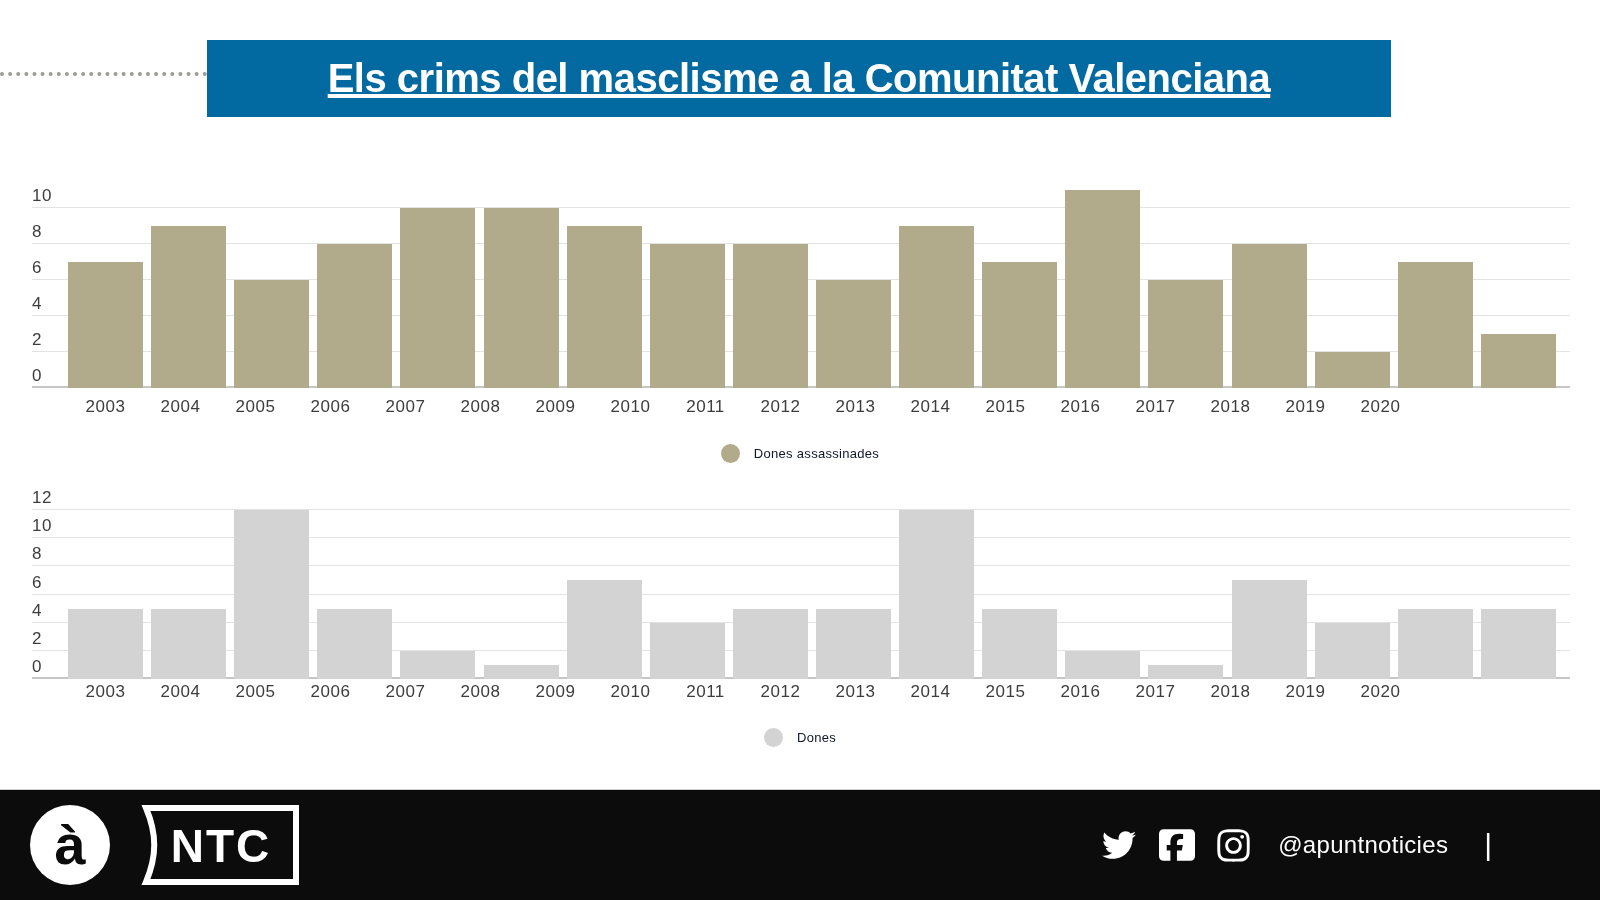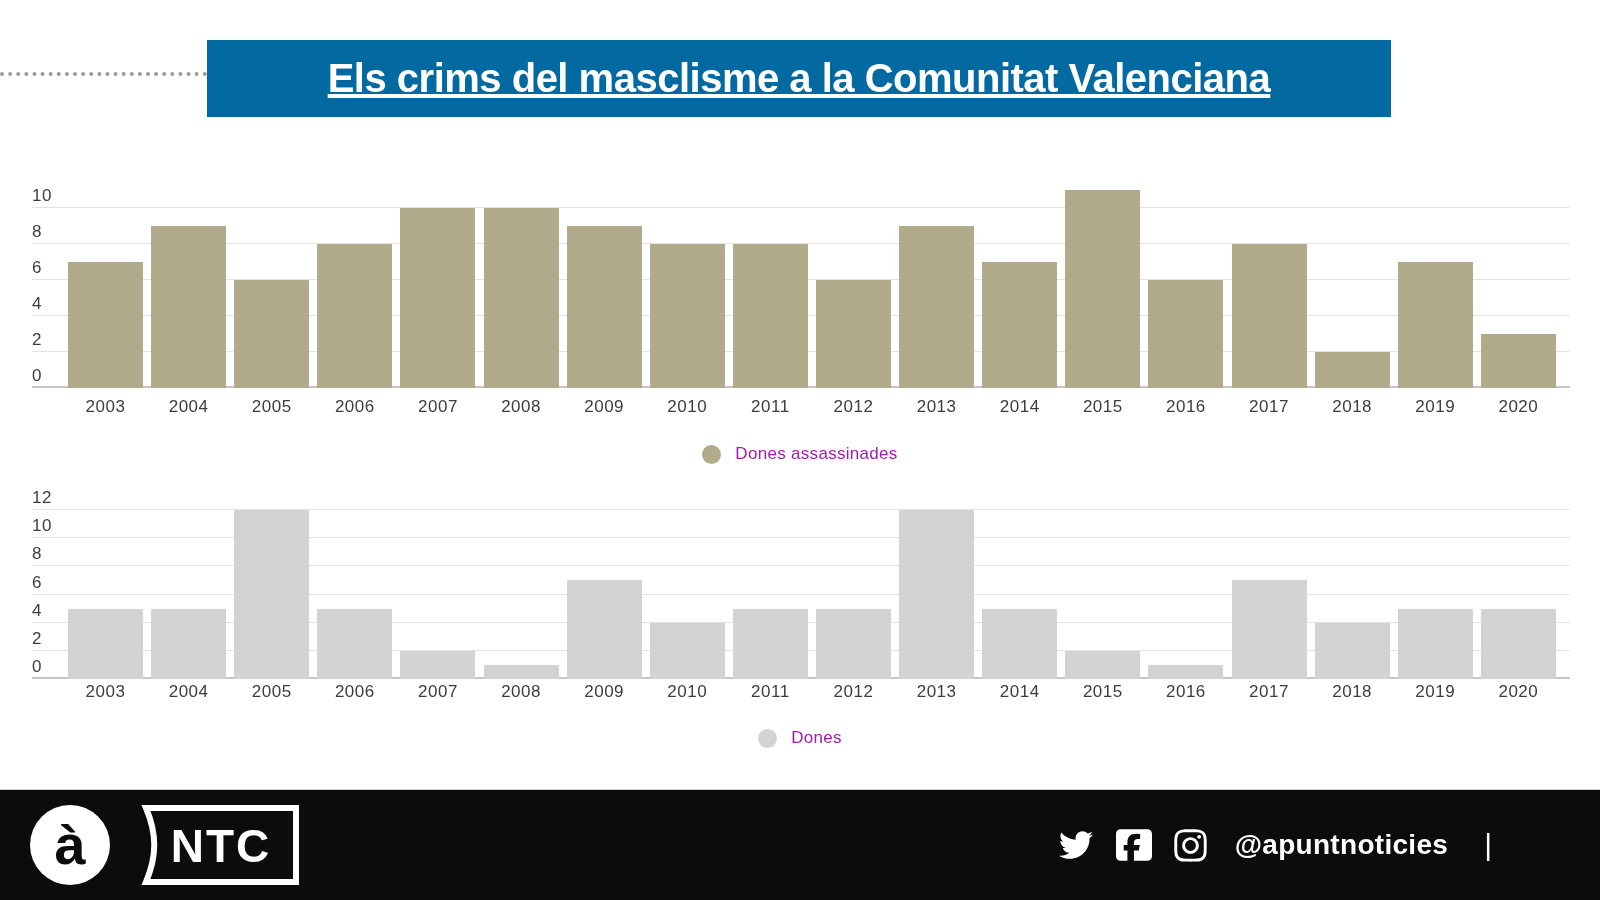--- a/index.html
+++ b/index.html
@@ -20,47 +20,47 @@
   #chart-0 .plot{top:190px;height:198px;}
   #chart-1 .plot{top:510px;height:169px;}
   .gridline{position:absolute;left:-36px;right:-14px;height:1px;background:#e3e3e3;}
   .gridline.baseline{height:2px;background:#c6c6c6;}
   .ytick{
     position:absolute;left:-36px;width:46px;text-align:left;
     font-size:17px;color:#3d3d3d;letter-spacing:0.5px;line-height:1;
   }
   .bars{position:absolute;left:0;right:0;top:0;bottom:0;display:flex;align-items:flex-end;justify-content:space-between;}
   .bar{width:75px;}
-  .xlabels{position:absolute;left:68px;width:1488px;display:flex;justify-content:space-between;}
+  .xlabels{position:absolute;left:68px;width:1488px;display:flex;}
   #chart-0 .xlabels{top:397px;}
   #chart-1 .xlabels{top:682px;}
   .xlabel{width:75px;text-align:center;font-size:17px;color:#3d3d3d;letter-spacing:0.5px;}
   .legend{position:absolute;left:0;width:1600px;display:flex;align-items:center;justify-content:center;gap:14px;}
   #chart-0 .legend{top:444px;}
   #chart-1 .legend{top:728px;}
   .legend-dot{width:19px;height:19px;border-radius:50%;display:inline-block;}
-  .legend-label{font-size:17px;color:#a21caf;letter-spacing:0.3px;}
+  .legend-label{font-size:13px;color:#0f172a;letter-spacing:0.3px;}
   
   .footer{
     position:absolute;left:0;top:789px;width:1600px;height:111px;background:#0c0c0c;
     border-top:1px solid #cfcfcf;box-sizing:border-box;
   }
   .logo-circle{
     position:absolute;left:30px;top:15px;width:80px;height:80px;border-radius:50%;background:#fff;
     display:flex;align-items:center;justify-content:center;
     color:#0c0c0c;font-size:56px;font-weight:bold;line-height:1;
   }
   .logo-ntc{position:absolute;left:130px;top:13px;}
   .social{
     position:absolute;right:72px;top:0;height:100%;
     display:flex;align-items:center;
   }
   .social .icon{display:flex;align-items:center;}
   .sicon{margin-right:20px;}
-  .handle,.site{color:#fff;font-size:28px;font-weight:bold;letter-spacing:0.3px;}
+  .handle,.site{color:#fff;font-size:24px;font-weight:normal;letter-spacing:0.3px;}
   .handle{margin-left:6px;}
   .separator{color:#fff;font-size:30px;margin:0 36px;font-weight:normal;}
 </style>
 </head>
 <body>
 
 <div class="page">
 
   <div class="dotted-line"></div>
   <h1 class="banner" style="background: #0369a1; text-decoration: underline;">Els crims del masclisme a la Comunitat Valenciana</h1>

